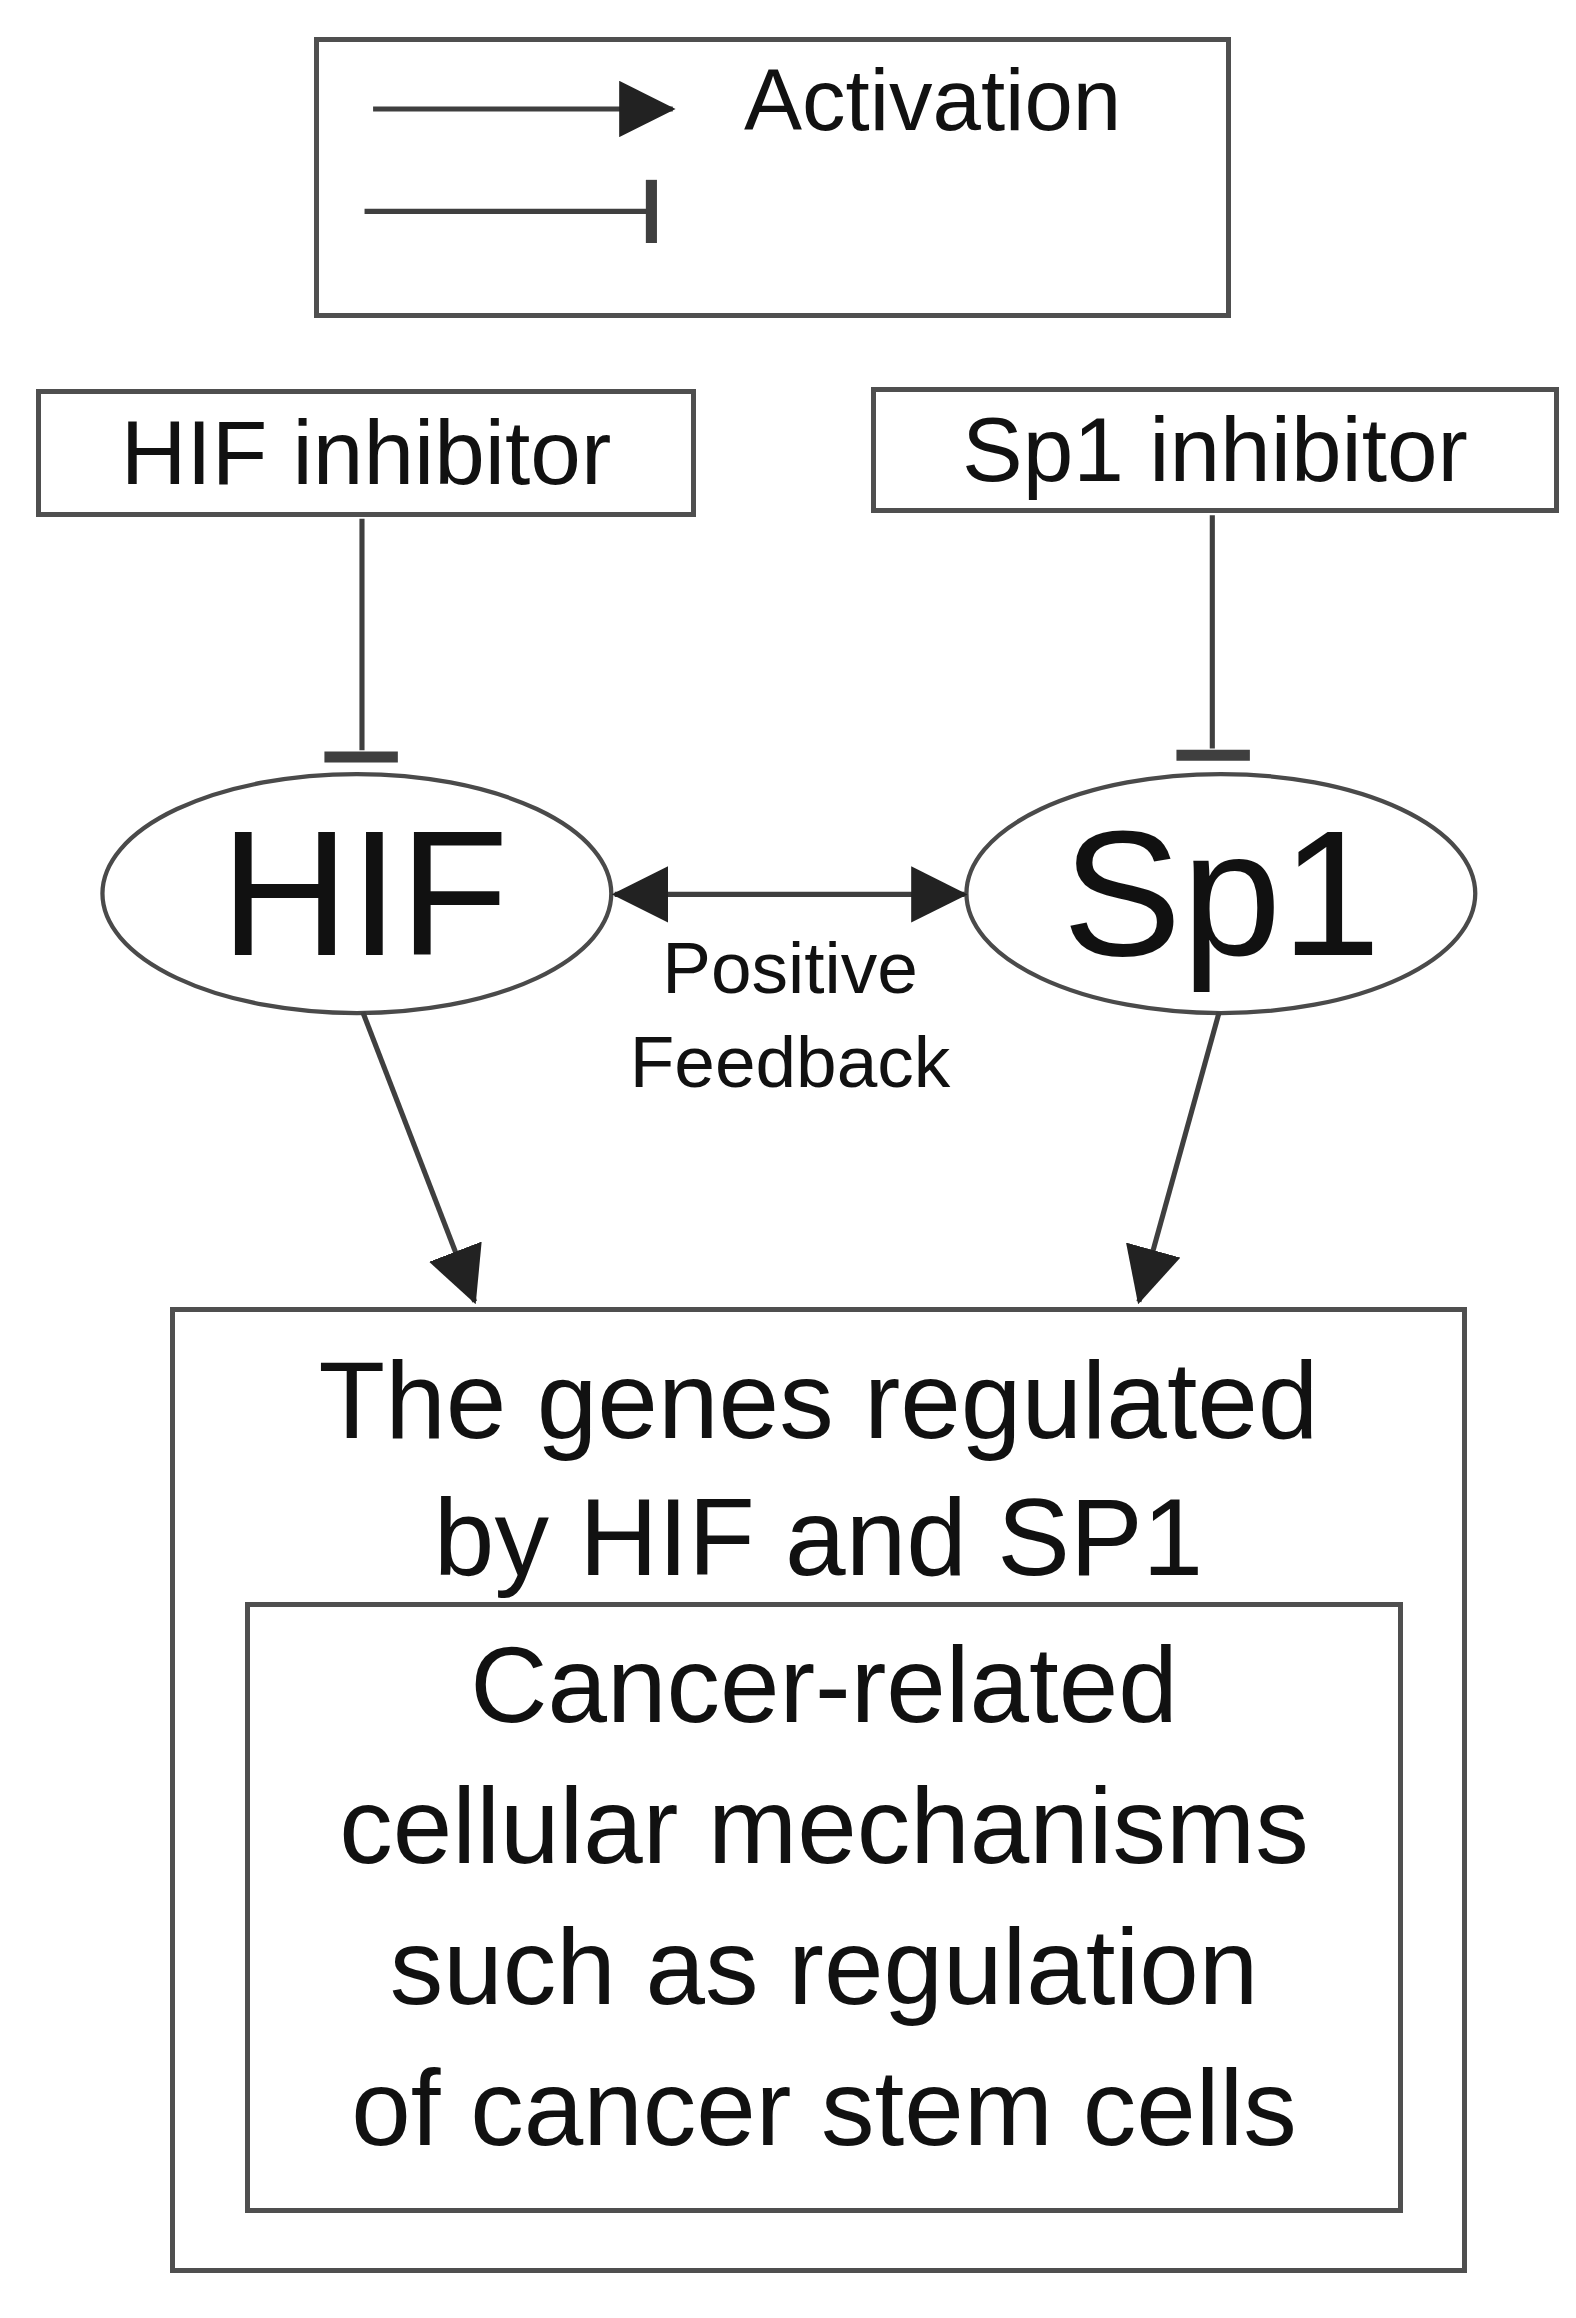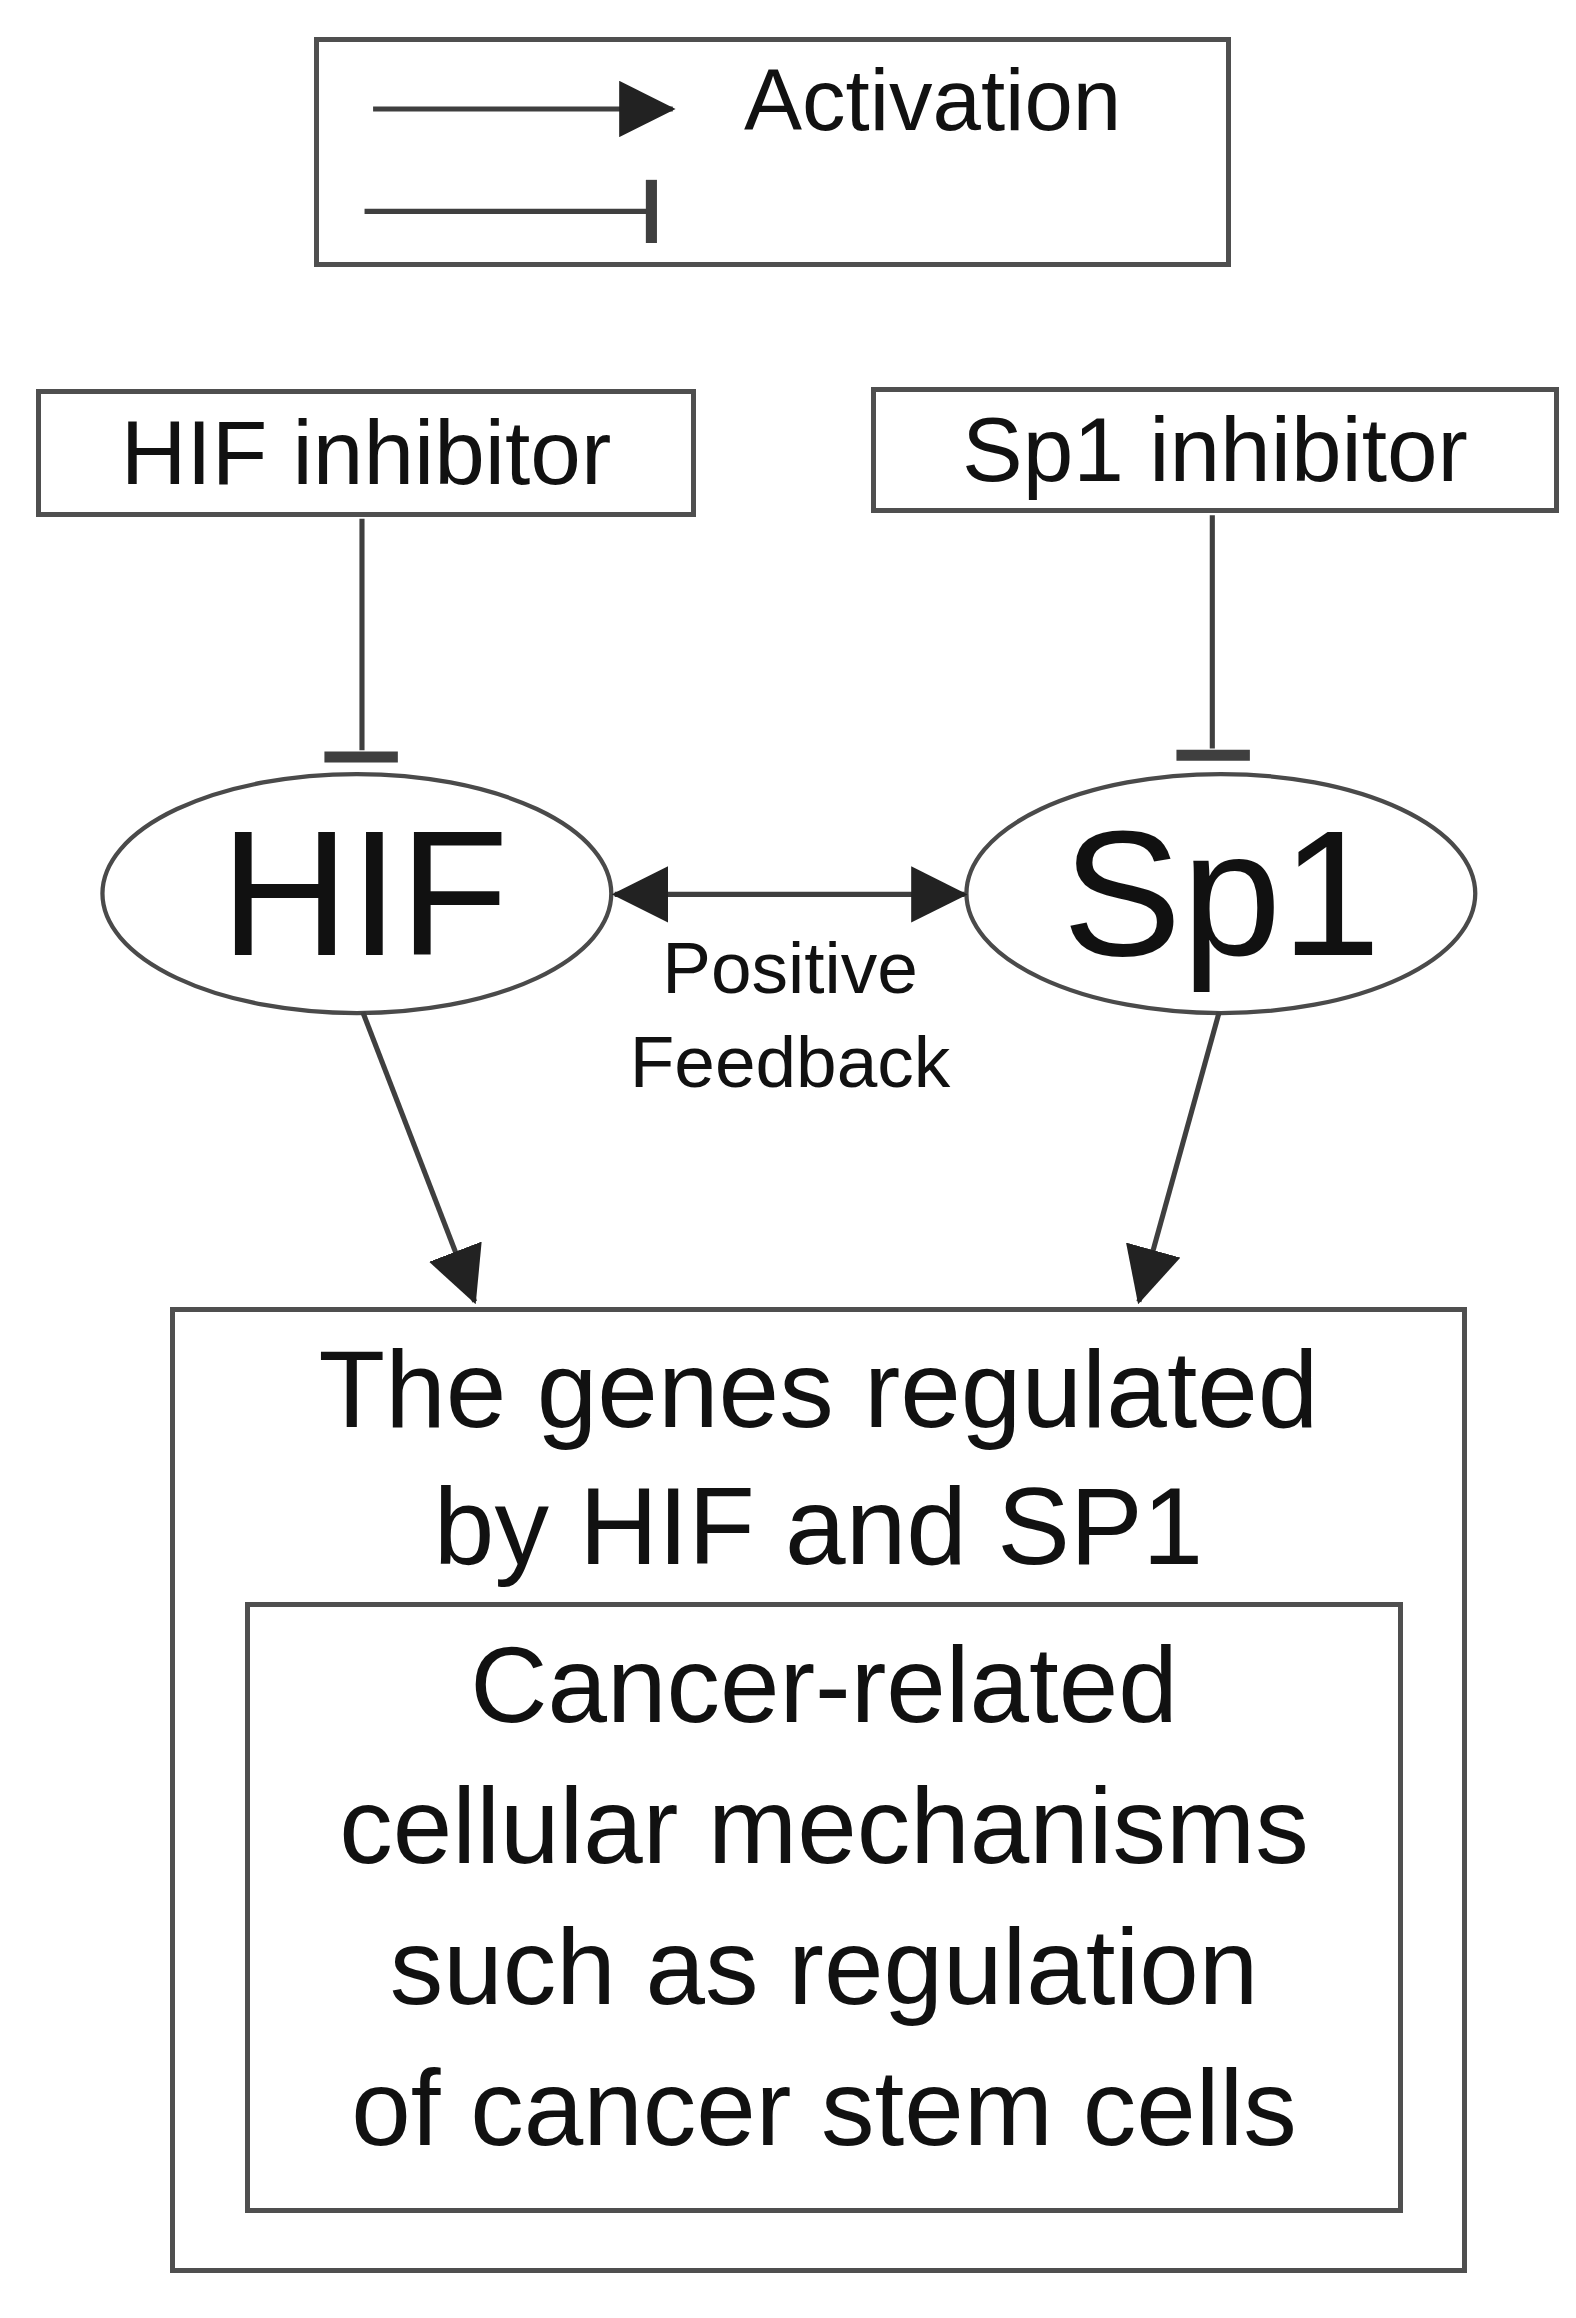--- a/index.html
+++ b/index.html
@@ -19,21 +19,21 @@
   }
   #connectors{position:absolute;left:0;top:0;width:1576px;height:2319px;z-index:1;}
   .box{
     position:absolute;
     box-sizing:border-box;
     border:5.1px solid var(--border);
     background:transparent;
     z-index:2;
   }
   .flex-center{display:flex;align-items:center;justify-content:center;}
-  #legend-box{left:314px;top:37px;width:917px;height:230px;}
+  #legend-box{left:314px;top:37px;width:917px;height:281px;}
   .legend-label{
     position:absolute;left:425px;
     font-size:87px;line-height:87px;white-space:nowrap;
   }
   #legend-activation-label{top:13.7px;}
   #legend-inhibition-label{top:118px;}
   #hif-inhibitor-box{left:36px;top:389px;width:660px;height:128px;font-size:91px;}
   #sp1-inhibitor-box{left:871px;top:387px;width:688px;height:126px;font-size:91px;}
   .node-label{
     position:absolute;z-index:2;
@@ -41,21 +41,21 @@
     background:transparent;
   }
   #hif-label{left:110px;top:774px;width:509px;height:239px;}
   #sp1-label{left:967px;top:774px;width:509px;height:239px;}
   #feedback-label{
     position:absolute;left:534px;top:921px;width:512px;z-index:2;
     font-size:73px;line-height:94px;text-align:center;white-space:pre-line;
   }
   #genes-box{left:170px;top:1307px;width:1297px;height:966px;}
   #genes-box-title{
-    padding-top:9px;
+    padding-top:20px;
     font-size:109px;line-height:137px;
     text-align:center;white-space:pre-line;
   }
   #mechanisms-box{
     position:absolute;left:70px;top:290px;width:1158px;height:611px;
     box-sizing:border-box;border:5.1px solid var(--border);
   }
   #mechanisms-text{
     padding-top:8px;
     font-size:107px;line-height:141px;

